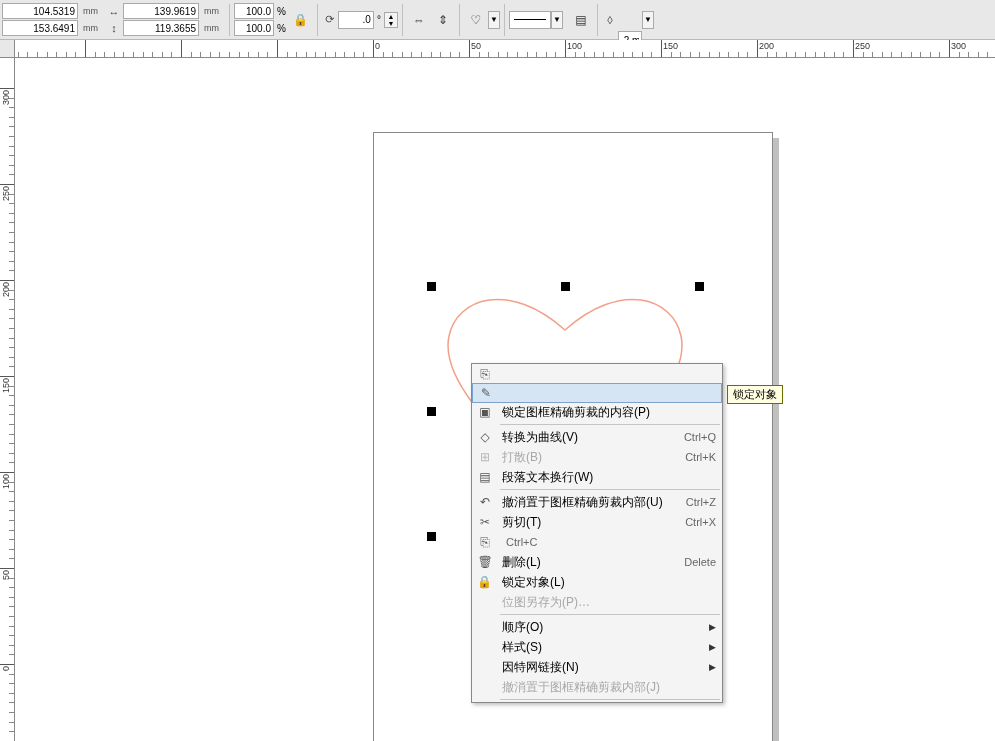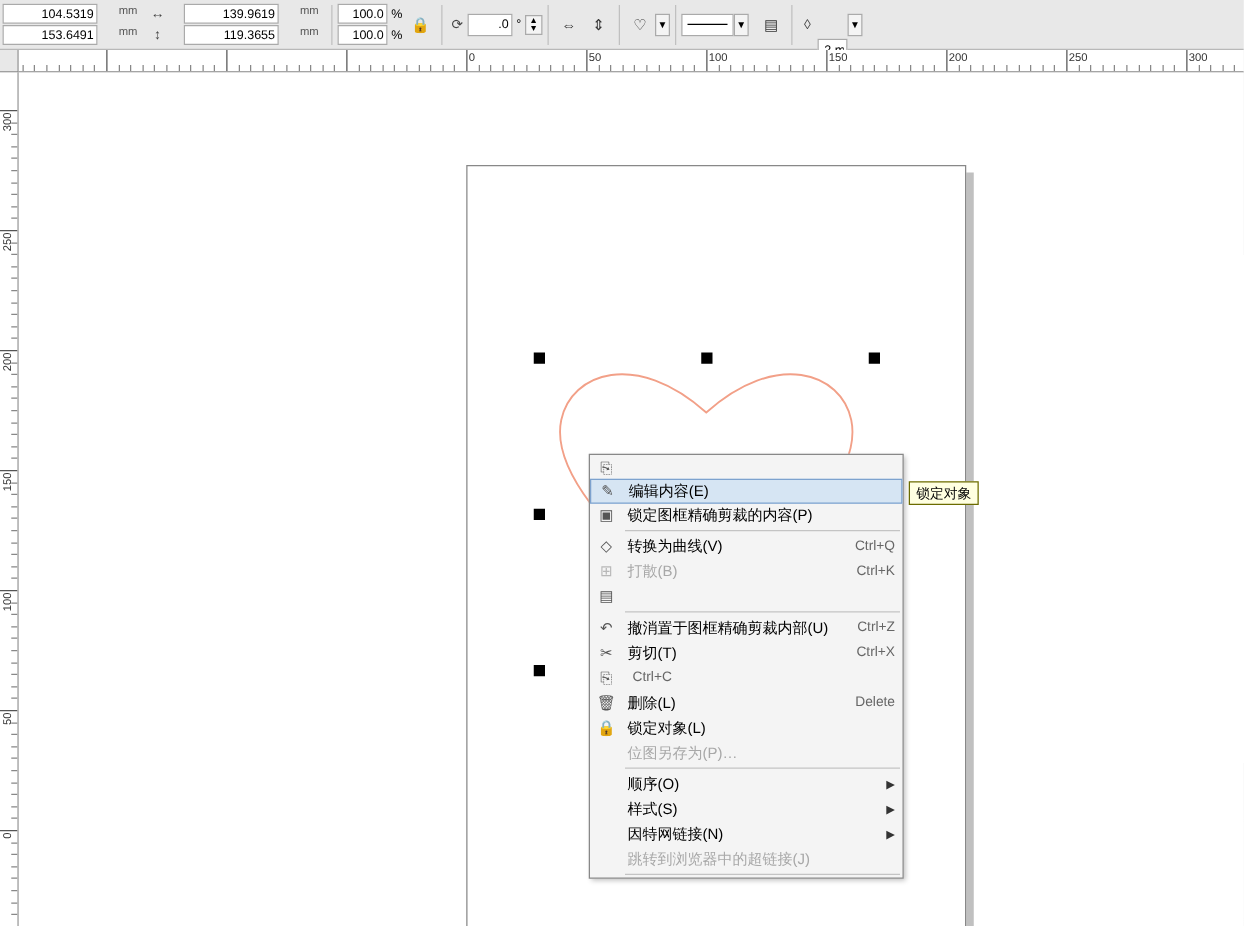--- a/index.html
+++ b/index.html
@@ -1,21 +1,21 @@
 <!DOCTYPE html>
 <html><head>
 <meta charset="utf-8">
 <style>
 * { box-sizing: border-box; margin: 0; padding: 0; font-family: Arial, "Microsoft YaHei", sans-serif; }
 body { background: #f0f0f0; width: 995px; height: 741px; overflow: hidden; position: relative; }
 
 
 .top-toolbar { position:absolute; top:0; left:0; right:0; height:40px; background:#e8e8e8; border-bottom:1px solid #b8b8b8; display:flex; align-items:center; font-size:11px; }
 .coord-box { display:inline-flex; flex-direction:column; gap:1px; margin:2px 2px; }
-.coord-row { display:flex; align-items:flex-start; gap:13px; }
+.coord-row { display:flex; align-items:center; gap:1px; }
 .coord-input { width:76px; height:16px; border:1px solid #aaa; background:#fff; font-size:10px; padding:0 2px; text-align:right; }
 .unit { font-size:9px; padding:0 4px; color:#555; }
 .small-icon { width:16px; height:16px; display:inline-flex; align-items:center; justify-content:center; font-size:11px; color:#444; }
 .divider { width:1px; height:32px; background:#c0c0c0; margin:0 4px; }
 .pct-col { display:flex; flex-direction:column; gap:1px; }
 .pct-row { display:flex; align-items:center; }
 .pct-input { width:40px; height:16px; border:1px solid #aaa; background:#fff; font-size:10px; text-align:right; padding-right:2px;}
 .pct-label { font-size:10px; padding:0 3px; }
 .spin-btn { width:14px; height:16px; border:1px solid #aaa; background:#f4f4f4; font-size:7px; display:flex; flex-direction:column; }
 .spin-btn span { flex:1; text-align:center; line-height:7px; }
@@ -334,39 +334,39 @@
   <div class="sel-handle" style="left:412px; top:349px;"></div>
   <div class="sel-handle" style="left:412px; top:474px;"></div>
 </div>
 
 <div class="context-menu">
   <div class="cm-row">
     <span class="cm-icon-col">⎘</span>
   </div>
   <div class="cm-row hover">
     <span class="cm-icon-col">✎</span>
-    <span class="cm-label">编辑内容(E)</span>
   </div>
   <div class="cm-row">
     <span class="cm-icon-col">▣</span>
     <span class="cm-label">锁定图框精确剪裁的内容(P)</span>
   </div>
   <div class="cm-sep"></div>
   <div class="cm-row">
     <span class="cm-icon-col">◇</span>
     <span class="cm-label">转换为曲线(V)</span>
     <span class="cm-shortcut">Ctrl+Q</span>
   </div>
   <div class="cm-row disabled">
     <span class="cm-icon-col">⊞</span>
     <span class="cm-label">打散(B)</span>
     <span class="cm-shortcut">Ctrl+K</span>
   </div>
   <div class="cm-row">
     <span class="cm-icon-col">▤</span>
+    <span class="cm-label">段落文本换行(W)</span>
   </div>
   <div class="cm-sep"></div>
   <div class="cm-row">
     <span class="cm-icon-col">↶</span>
     <span class="cm-label">撤消置于图框精确剪裁内部(U)</span>
     <span class="cm-shortcut">Ctrl+Z</span>
   </div>
   <div class="cm-row">
     <span class="cm-icon-col">✂</span>
     <span class="cm-label">剪切(T)</span>
@@ -400,20 +400,20 @@
     <span class="cm-label">样式(S)</span>
     <span class="cm-arrow">▶</span>
   </div>
   <div class="cm-row">
     <span class="cm-icon-col"></span>
     <span class="cm-label">因特网链接(N)</span>
     <span class="cm-arrow">▶</span>
   </div>
   <div class="cm-row disabled">
     <span class="cm-icon-col"></span>
-    <span class="cm-label">跳转到浏览器中的超链接(J)</span>
+    <span class="cm-label">撤消置于图框精确剪裁内部(J)</span>
   </div>
   <div class="cm-sep"></div>
 </div>
 
 <div class="tooltip">锁定对象</div>
 
 <div class="blur-area"></div>
 
 </body></html>

